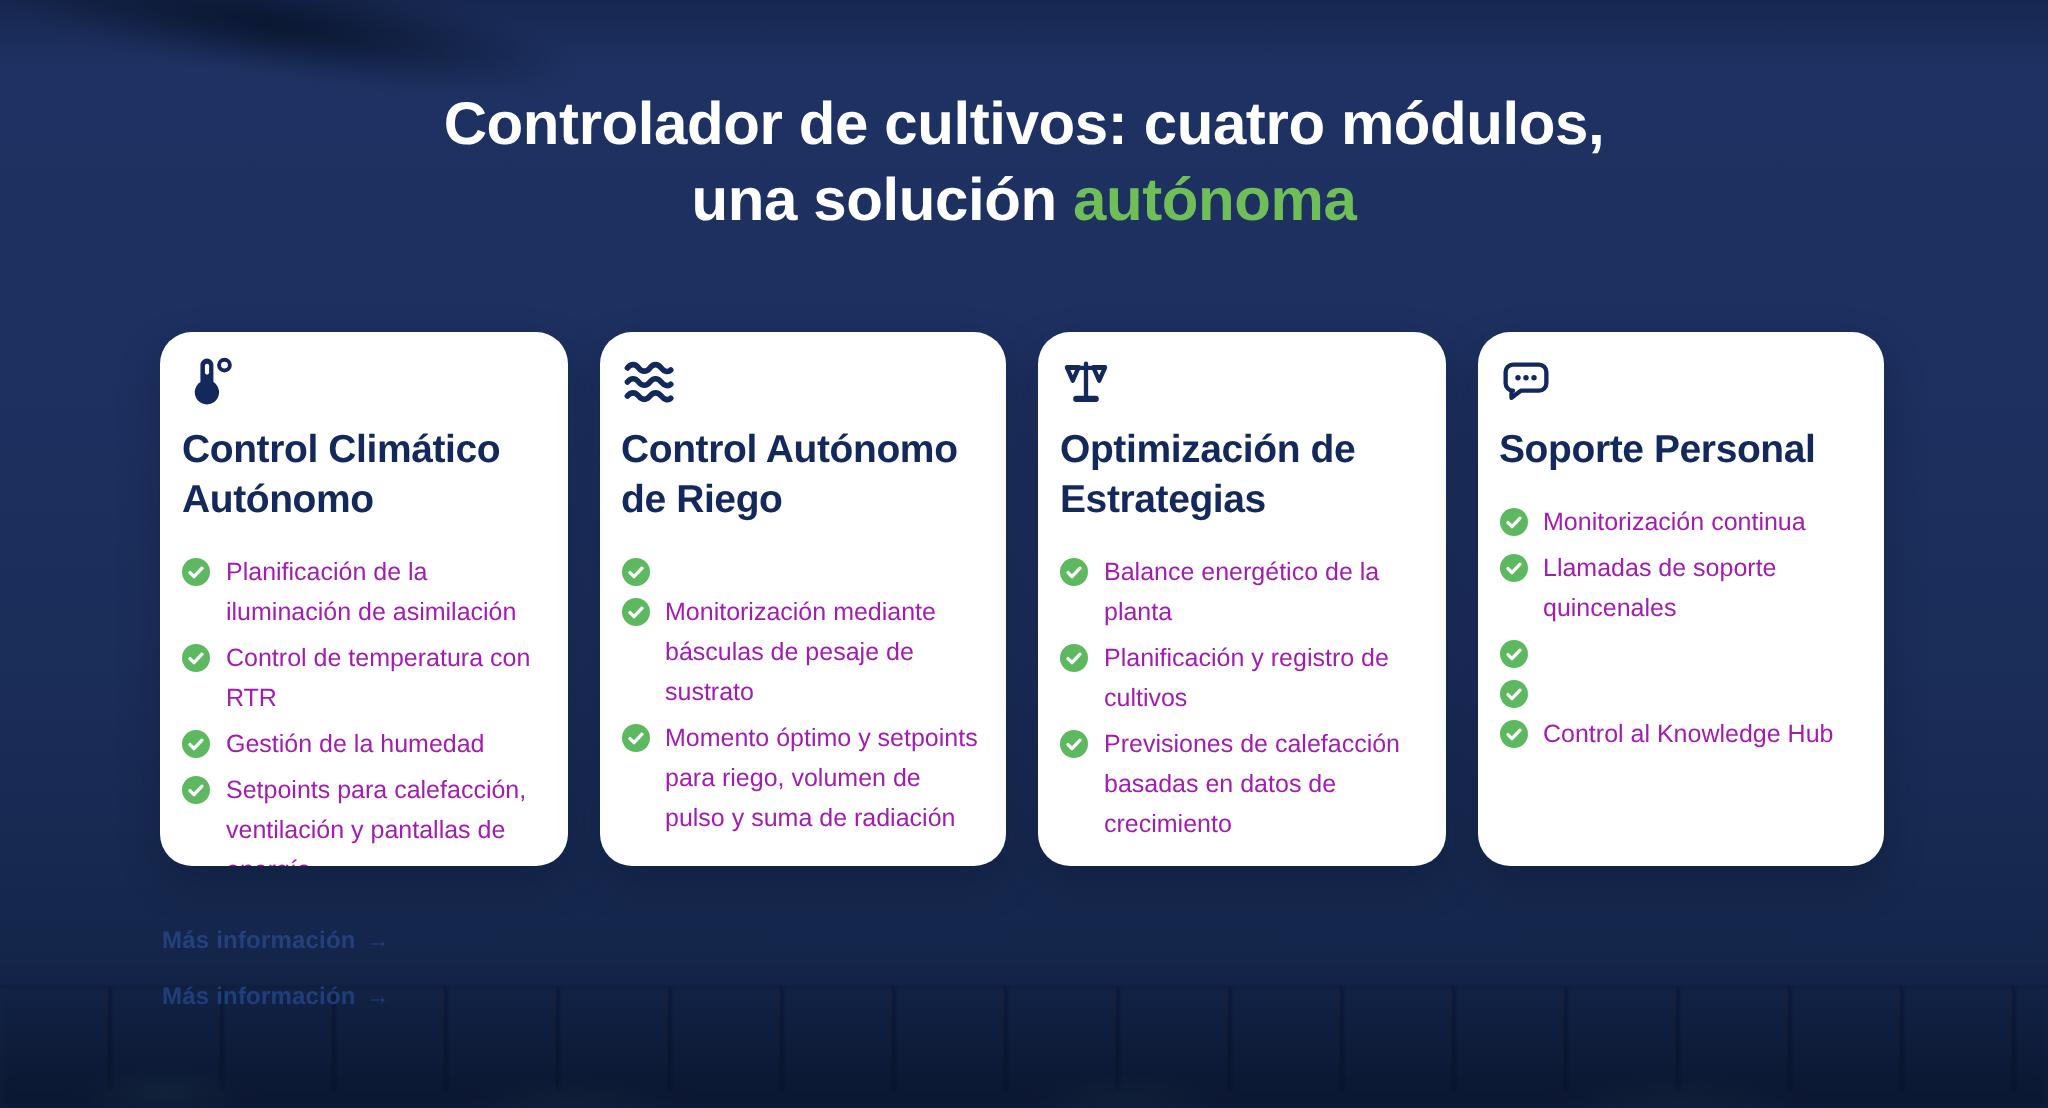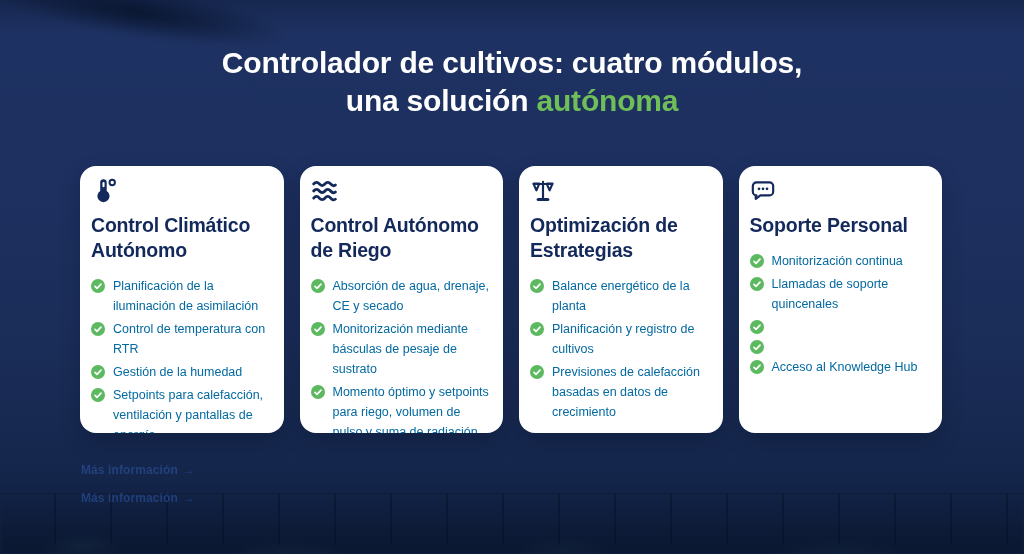--- a/index.html
+++ b/index.html
@@ -52,21 +52,21 @@
   }
   .card .icon{display:block;height:26px;margin:3px 0 9px;}
   .card .icon svg{display:block;}
   .card-title{
     margin:0 0 13px;font-size:19.5px;line-height:25px;font-weight:700;
     color:#14295b;letter-spacing:-.2px;
   }
   .items{list-style:none;margin:0;padding:0;}
   .items li{
     display:flex;align-items:flex-start;gap:8px;
-    font-size:12.5px;line-height:20px;color:#0369a1;margin:0 0 3px;
+    font-size:12.5px;line-height:20px;color:#a21caf;margin:0 0 3px;
   }
   .items li svg{flex:none;margin-top:3px;}
   
   .more{
     position:absolute;left:81px;font-size:12px;font-weight:700;
     color:rgba(45,88,168,.55);text-decoration:none;letter-spacing:.1px;
   }
   .more .arr{margin-left:5px;}
 </style>
 </head>
@@ -134,21 +134,20 @@
         </g>
       </svg>
     </span>
     <h2 class="card-title">Control Autónomo de Riego</h2>
     <ul class="items">
       <li>
           <svg width="14" height="14" viewBox="0 0 14 14">
             <circle cx="7" cy="7" r="7" fill="#5cb95f"></circle>
             <path d="M4 7.3l2 2 4-4.2" fill="none" stroke="#fff" stroke-width="1.7" stroke-linecap="round" stroke-linejoin="round"></path>
           </svg>
-          <span>Absorción de agua, drenaje, CE y secado</span>
         </li>
       <li>
           <svg width="14" height="14" viewBox="0 0 14 14">
             <circle cx="7" cy="7" r="7" fill="#5cb95f"></circle>
             <path d="M4 7.3l2 2 4-4.2" fill="none" stroke="#fff" stroke-width="1.7" stroke-linecap="round" stroke-linejoin="round"></path>
           </svg>
           <span>Monitorización mediante básculas de pesaje de sustrato</span>
         </li>
       <li>
           <svg width="14" height="14" viewBox="0 0 14 14">
@@ -233,21 +232,21 @@
           <svg width="14" height="14" viewBox="0 0 14 14">
             <circle cx="7" cy="7" r="7" fill="#5cb95f"></circle>
             <path d="M4 7.3l2 2 4-4.2" fill="none" stroke="#fff" stroke-width="1.7" stroke-linecap="round" stroke-linejoin="round"></path>
           </svg>
         </li>
       <li>
           <svg width="14" height="14" viewBox="0 0 14 14">
             <circle cx="7" cy="7" r="7" fill="#5cb95f"></circle>
             <path d="M4 7.3l2 2 4-4.2" fill="none" stroke="#fff" stroke-width="1.7" stroke-linecap="round" stroke-linejoin="round"></path>
           </svg>
-          <span>Acceso al Knowledge Hub</span>
+          <span>Control al Knowledge Hub</span>
         </li>
     </ul>
   </div>
 
 </div>
 
 <a href="#" class="more" style="top:463px"><span>Más información</span><span class="arr">→</span></a>
 <a href="#" class="more" style="top:491px"><span>Más información</span><span class="arr">→</span></a>
 
 </body></html>

